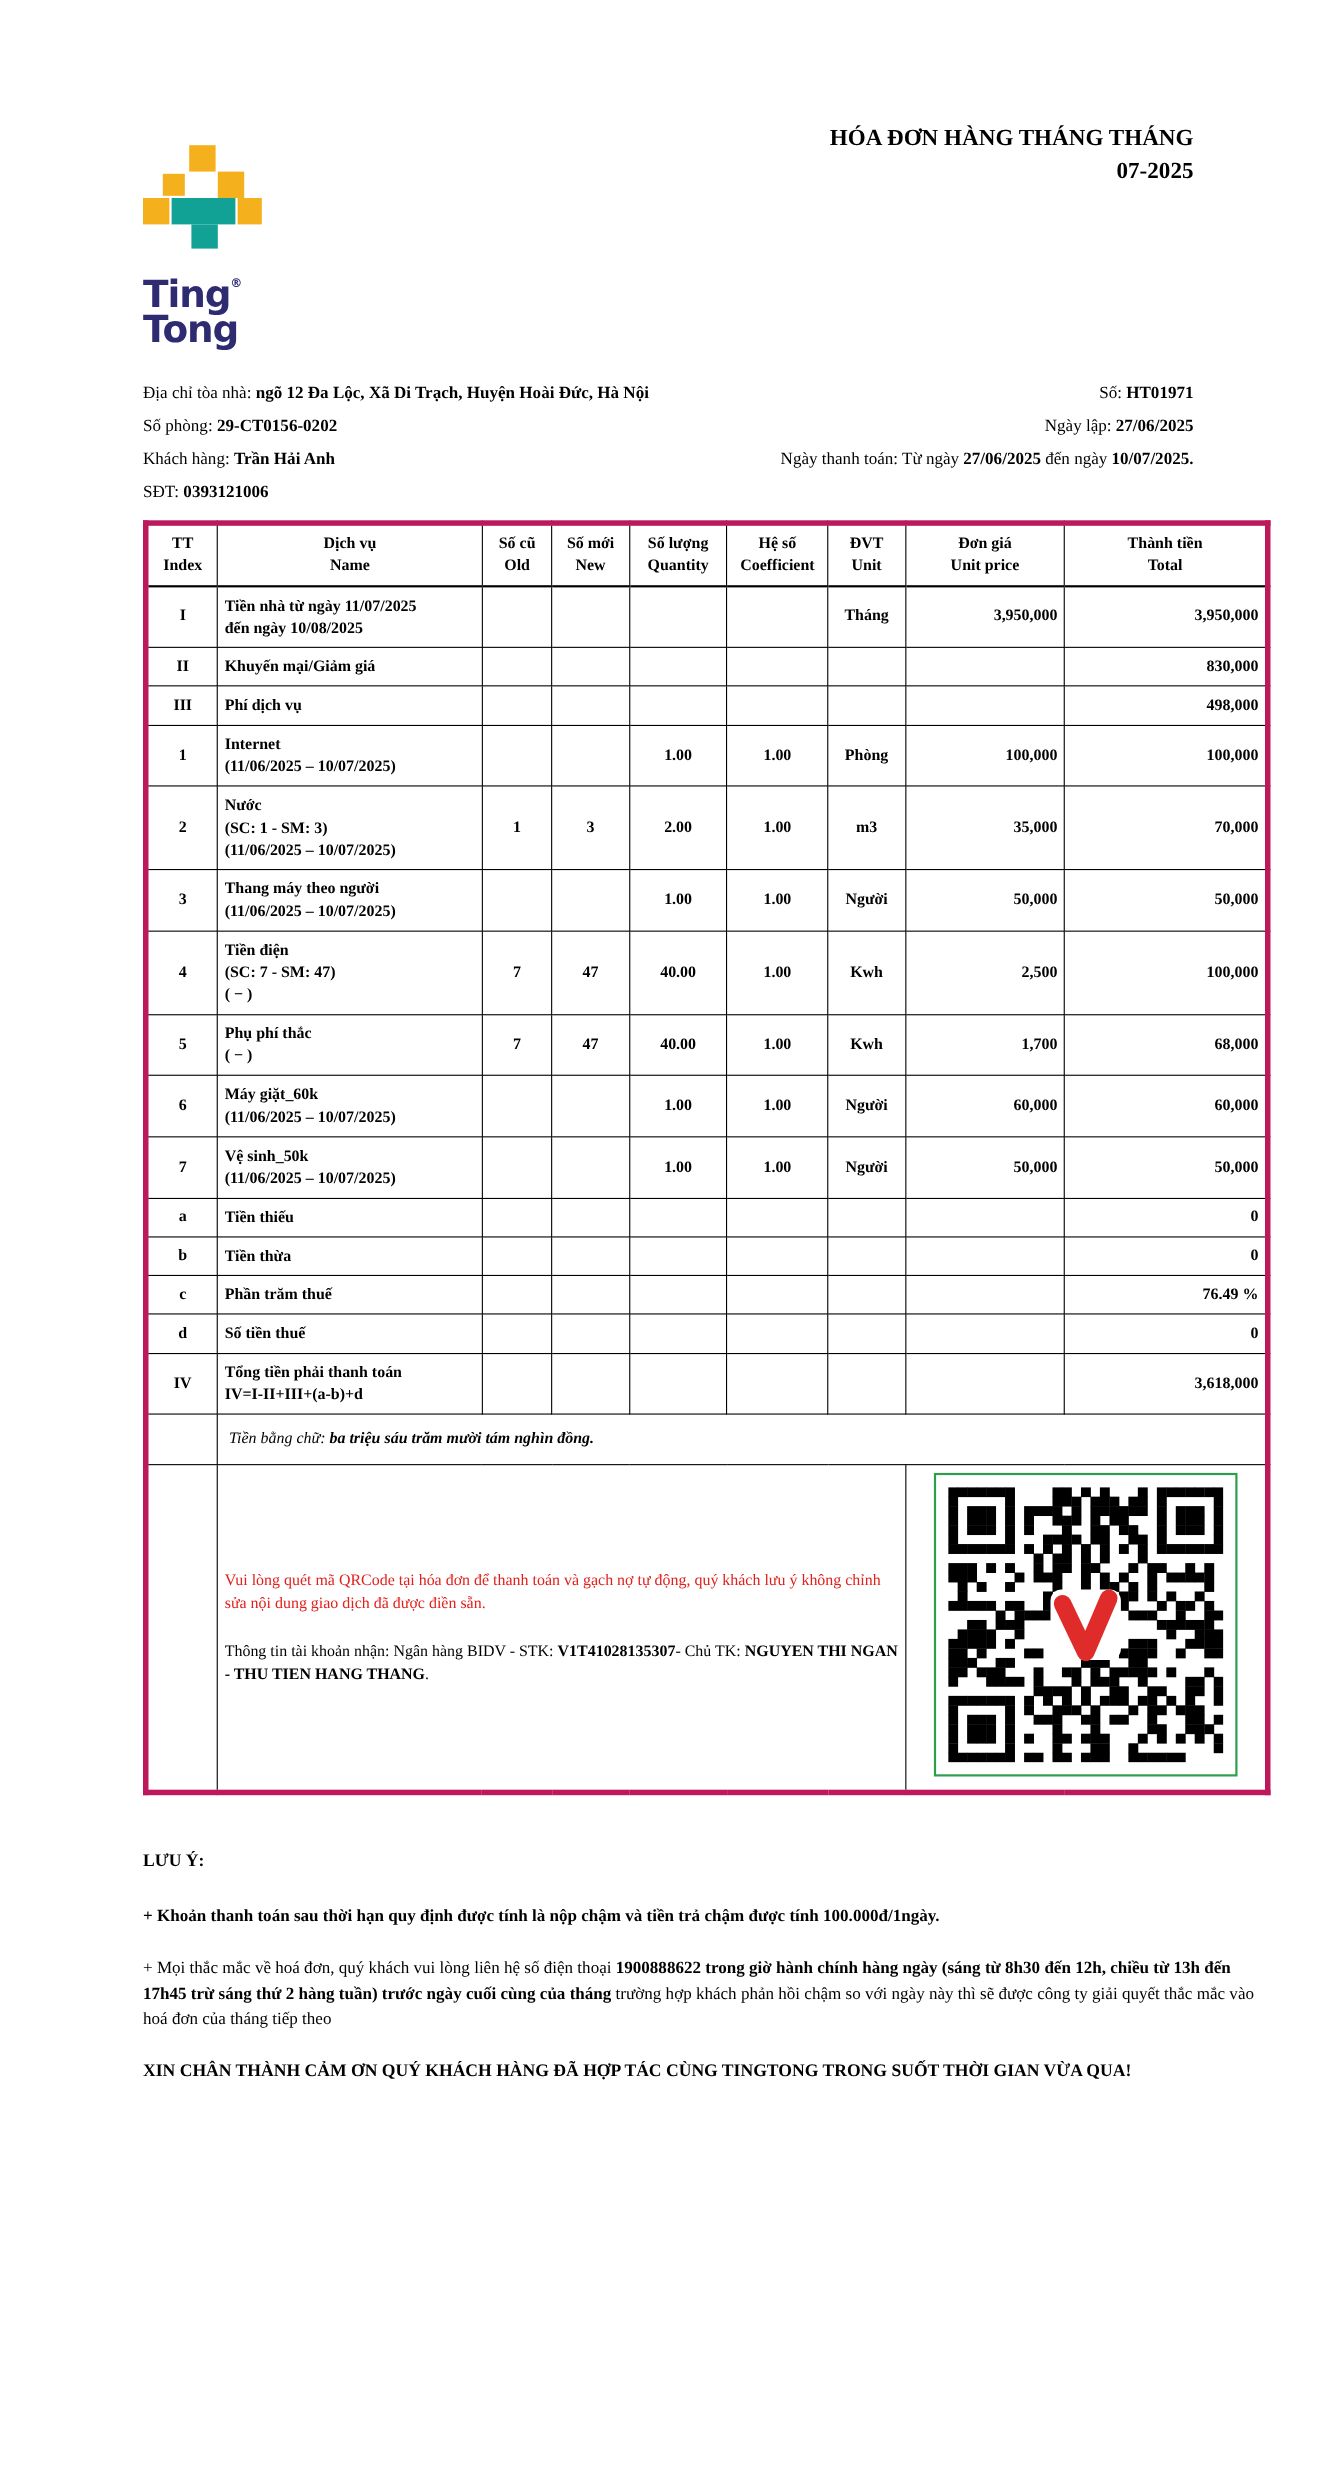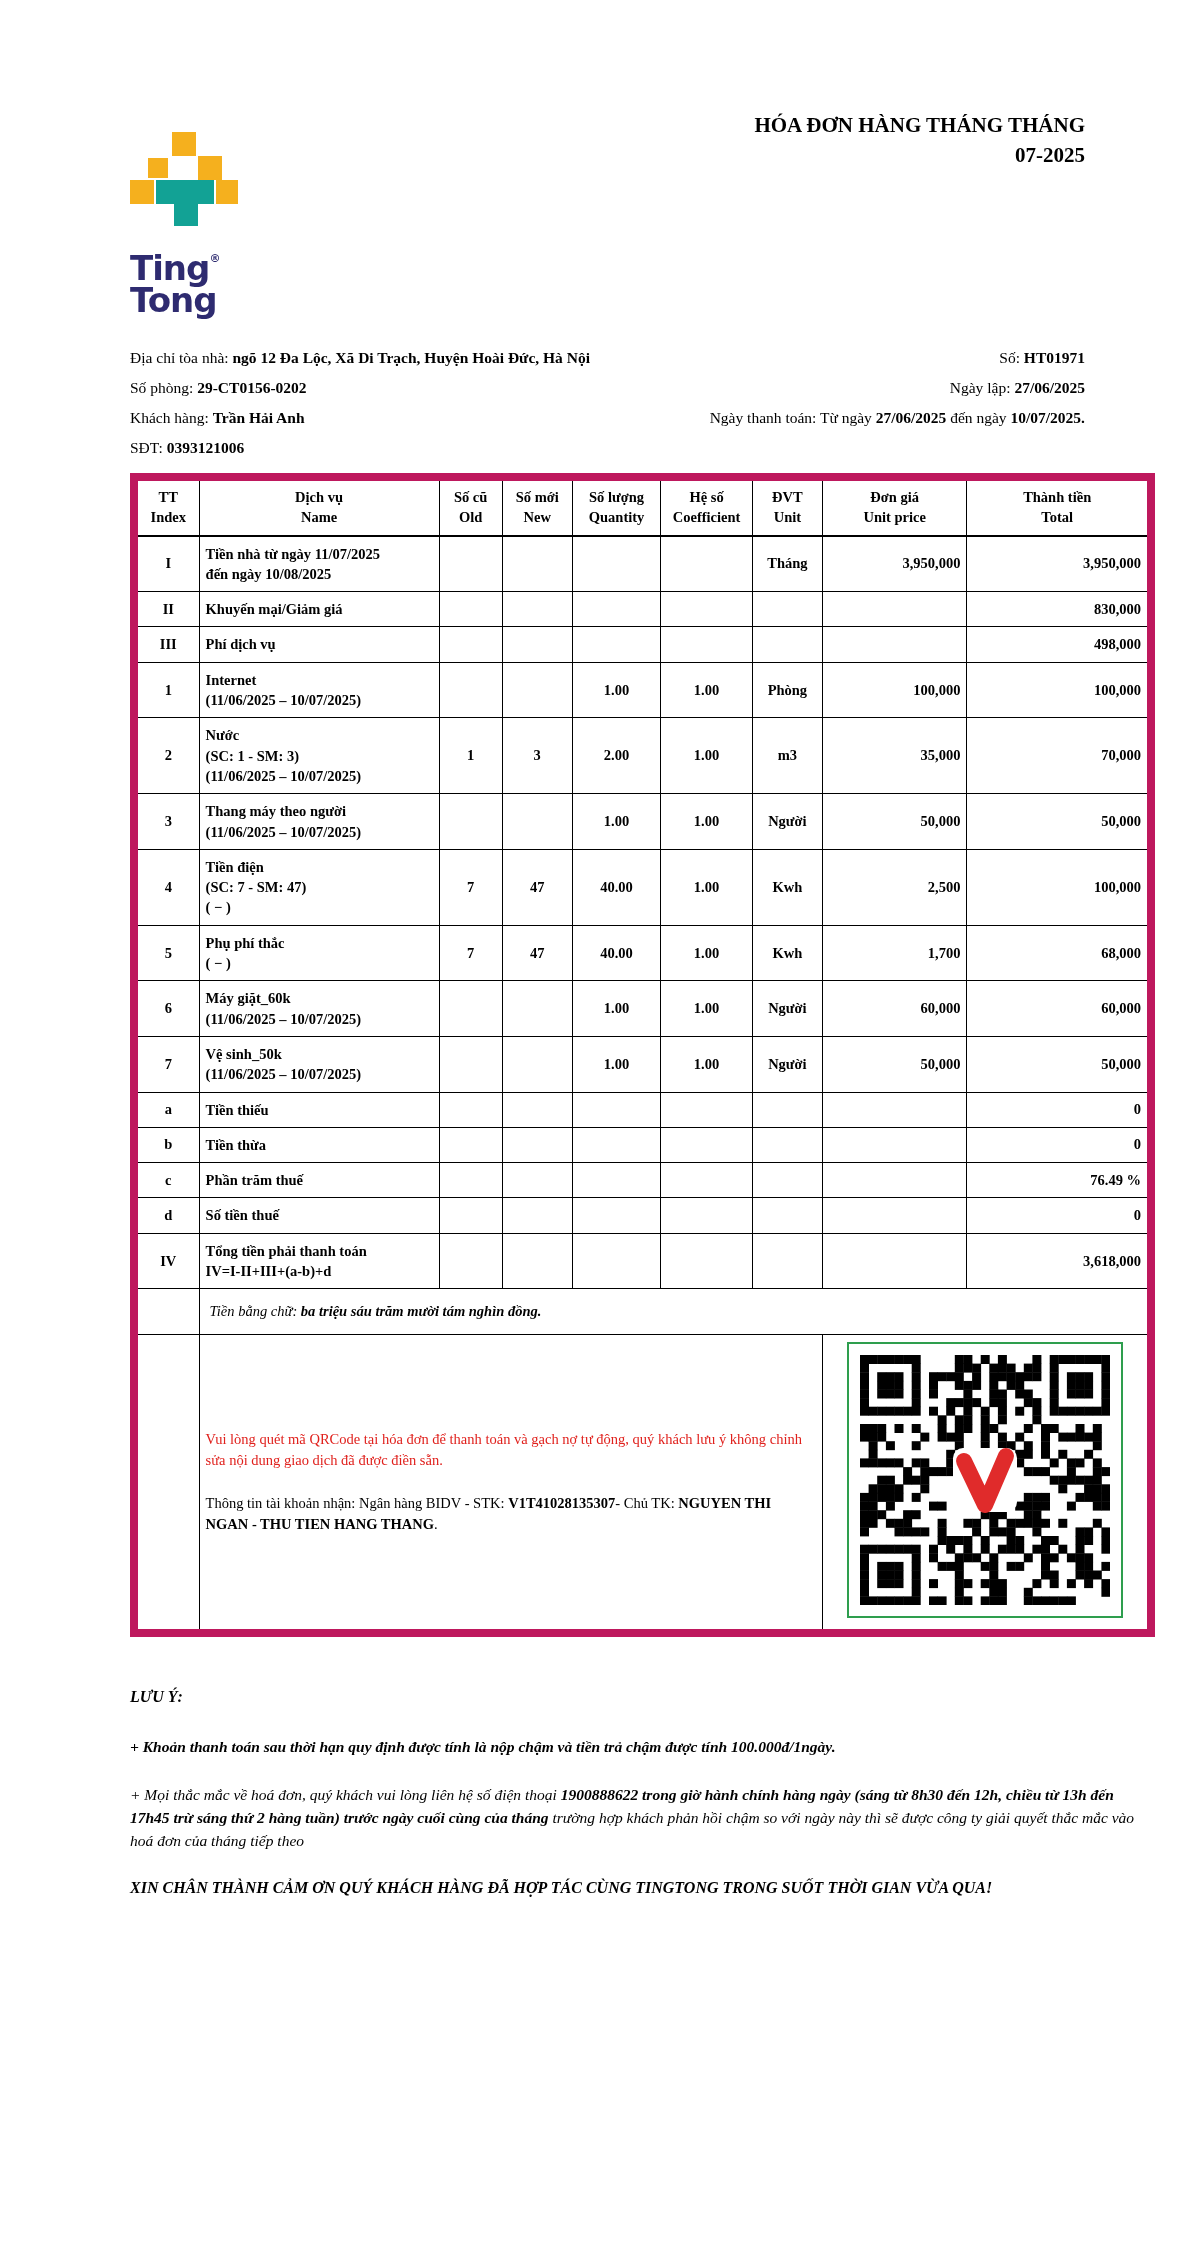--- a/index.html
+++ b/index.html
@@ -44,41 +44,41 @@
   .info-left{width:545px;}
   .info-right{width:560px;text-align:right;padding-right:70px;}
   .lbl{font-weight:normal;}
   .val{font-weight:bold;}
   
   table.invoice{
     width:100%;border-collapse:collapse;margin-top:10px;
     font-size:14.5px;font-weight:bold;table-layout:fixed;
   }
   table.invoice,table.invoice td,table.invoice th{border:1px solid #000;}
-  table.invoice{border:8px solid #be185d;}
+  table.invoice{border:5px solid #be185d;}
   table.invoice th{border-bottom:2px solid #000;}
   table.invoice th,table.invoice td{padding:7px 6px;vertical-align:middle;}
   table.invoice th{text-align:center;line-height:1.35;}
   td.c-tt{text-align:center;}
   td.c-name{text-align:left;padding-left:10px;line-height:1.4;}
   td.c-old,td.c-new,td.c-qty,td.c-coef,td.c-unit{text-align:center;}
   td.c-price,td.c-total{text-align:right;padding-right:9px;}
   tr.words-row td{font-weight:normal;padding:14px 10px;}
   .words{font-style:italic;}
   .words .val{font-weight:bold;}
   tr.qr-row td{height:294px;vertical-align:middle;}
   td.qr-text{font-weight:normal;padding:10px 18px;line-height:1.45;}
   .qr-notice{color:var(--alert-red);margin-bottom:22px;}
   td.qr-cell{text-align:center;}
   .qr-frame{
     display:inline-block;border:2px solid var(--qr-green);padding:11px;background:#fff;
   }
   .qr-frame svg{display:block;}
   
-  .notes{margin-top:48px;line-height:1.5;padding-right:12px;font-style:italic;}
+  .notes{margin-top:48px;line-height:1.5;padding-right:12px;}
   .notes h3{font-size:16px;margin-bottom:26px;}
   .note1{font-weight:bold;margin-bottom:24px;}
   .note2{margin-bottom:24px;}
   .note2 .b{font-weight:bold;}
   .thanks{font-weight:bold;font-size:16px;width:1000px;}
 </style>
 </head>
 <body>
 
 <div class="page">

